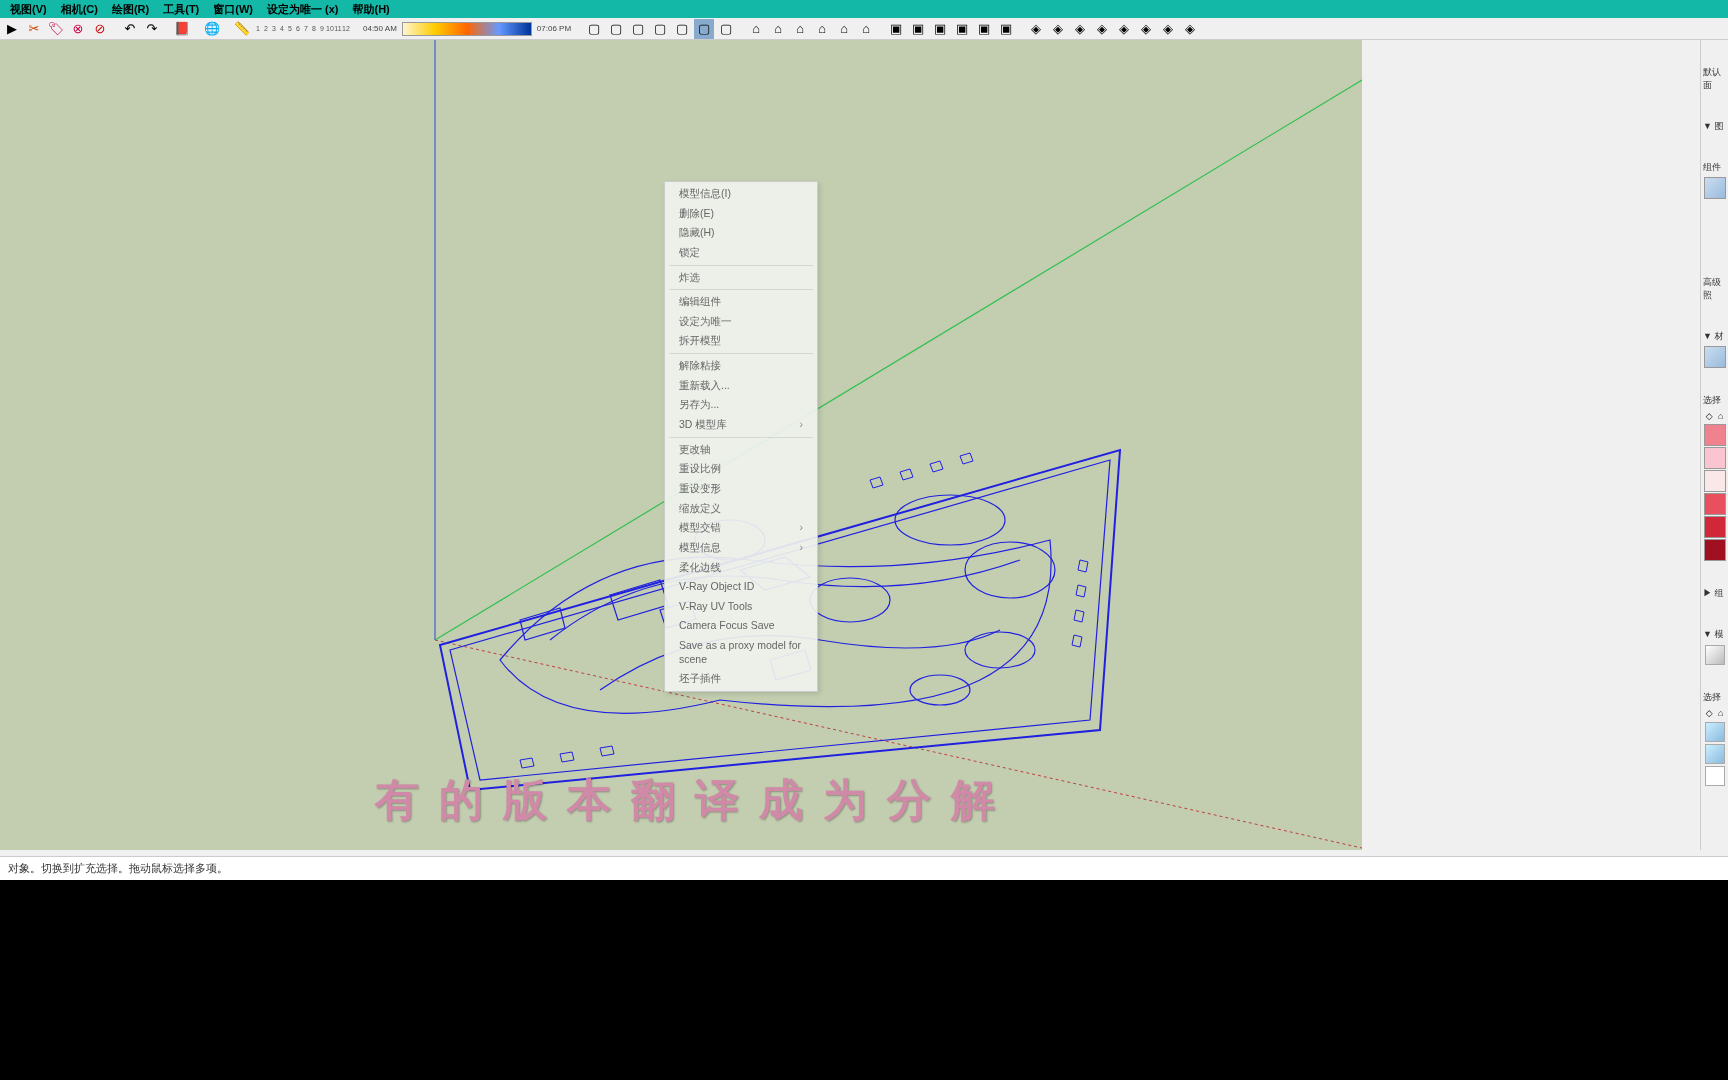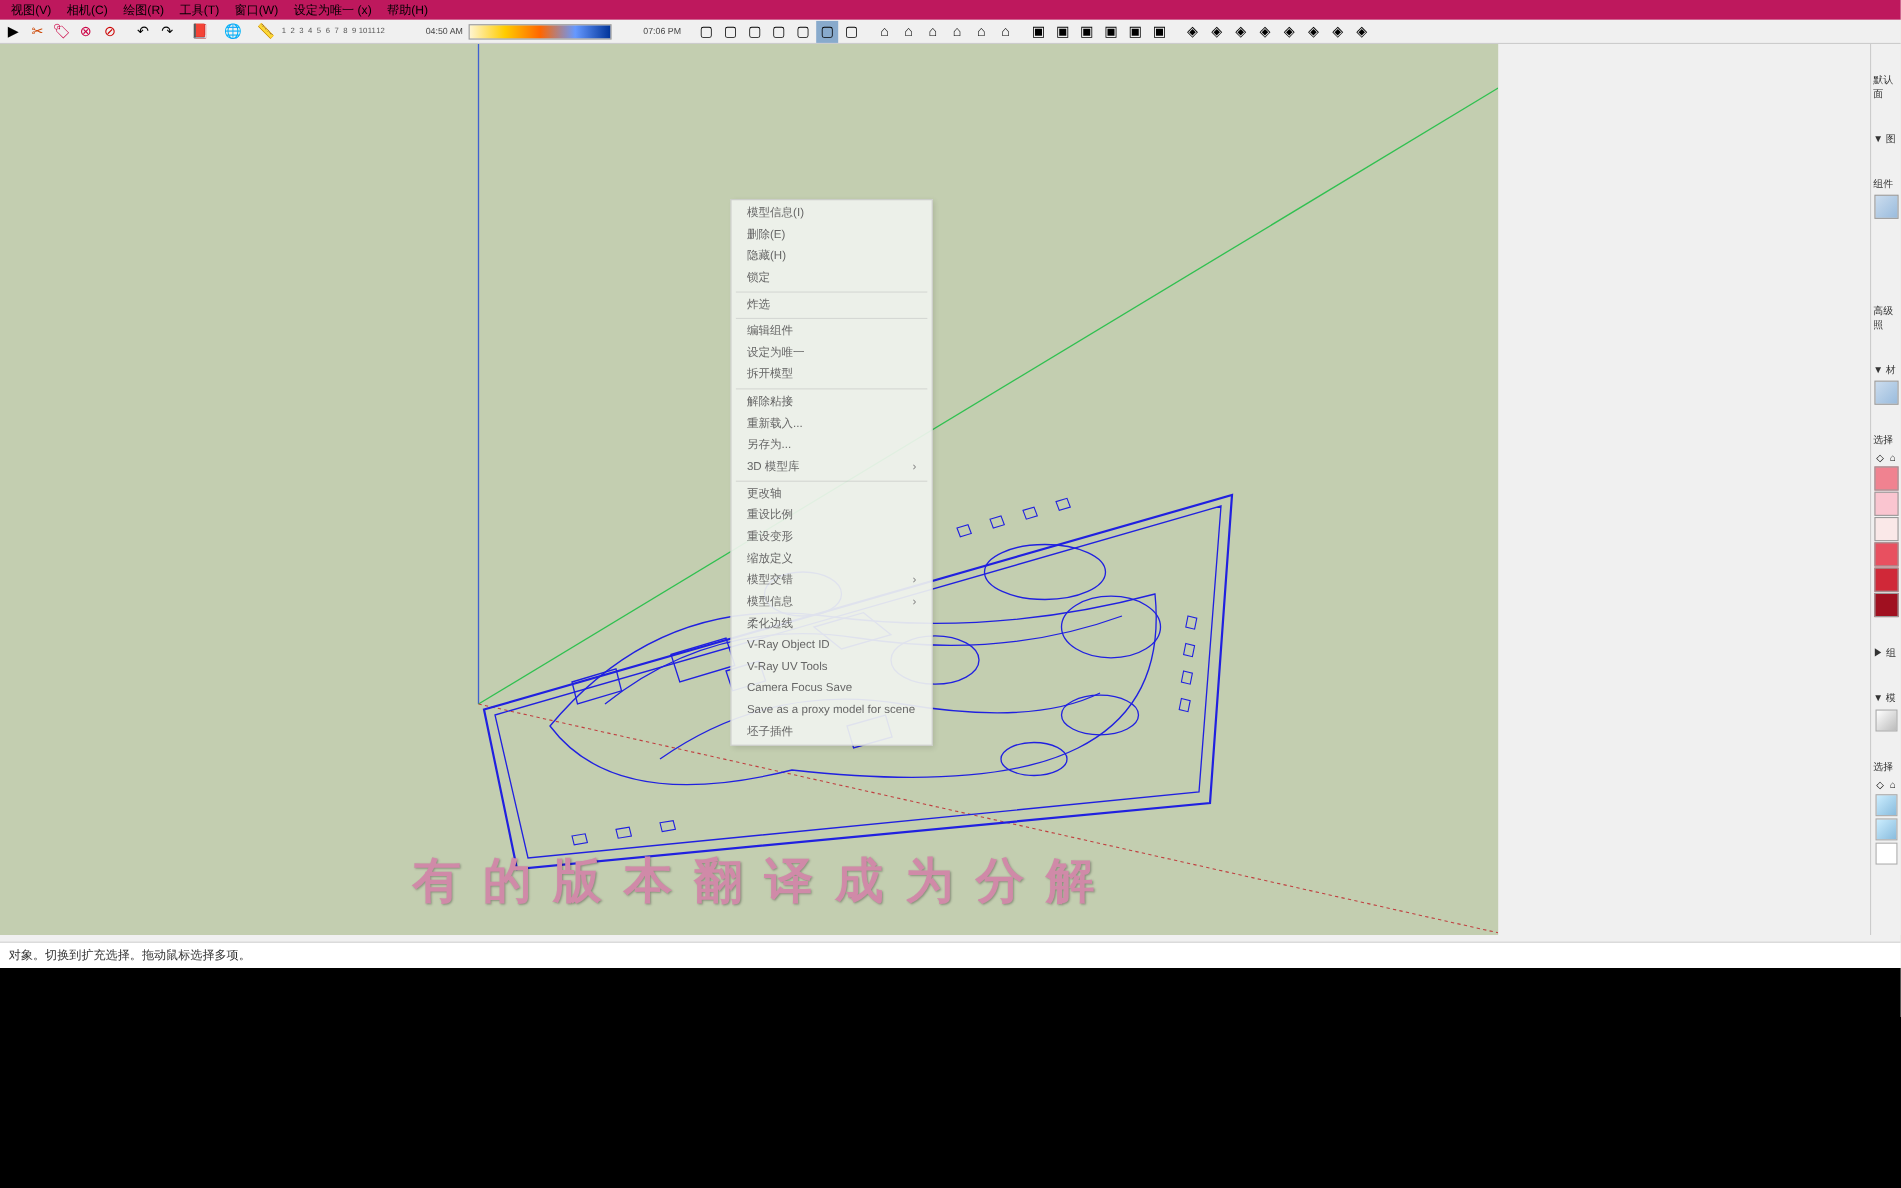--- a/index.html
+++ b/index.html
@@ -1,36 +1,36 @@
 <!DOCTYPE html>
 <html><head>
 <meta charset="utf-8">
 <style>
 * { margin: 0; padding: 0; box-sizing: border-box; font-family: "Microsoft YaHei", Arial, sans-serif; }
 body { width: 1728px; height: 1080px; overflow: hidden; background: #f0f0f0; position: relative; }
 
 
-.menubar { height: 18px; background: #be185d; display: flex; align-items: center; padding: 0 4px; font-size: 11px; gap: 2px; }
+.menubar { height: 18px; background: #14b8a6; display: flex; align-items: center; padding: 0 4px; font-size: 11px; gap: 2px; font-weight: bold; }
 .menubar span { padding: 1px 6px; cursor: default; }
 
 
 .toolbar { height: 22px; background: #f0f0f0; border-bottom: 1px solid #ccc; display: flex; align-items: center; padding: 0 2px; gap: 2px; }
 .tool-icon { width: 20px; height: 20px; display: inline-flex; align-items: center; justify-content: center; font-size: 13px; cursor: pointer; }
 .tool-sep { width: 6px; height: 20px; }
 .time-gradient { width: 130px; height: 14px; background: linear-gradient(to right, #fff5d0, #ffcc00, #ff6600, #6699ff, #003399); border: 1px solid #999; display: flex; align-items: center; }
-.time-label { font-size: 8px; color: #444; padding: 0 3px; margin-left: 24px; }
+.time-label { font-size: 8px; color: #444; padding: 0 3px; }
 .scale-nums { display: flex; gap: 0; font-size: 7px; color: #555; }
 .scale-nums span { width: 8px; text-align: center; }
 
 
 .viewport { position: absolute; top: 40px; left: 0; width: 1362px; height: 810px; background: #c3ceb0; overflow: hidden; }
 .viewport svg { width: 100%; height: 100%; }
 
 
-.context-menu { position: absolute; top: 181px; left: 664px; width: 184px; background: rgba(240,243,238,0.92); border: 1px solid rgba(180,180,180,0.6); box-shadow: 2px 2px 5px rgba(0,0,0,0.12); font-size: 10.5px; color: #666; padding: 2px 0; }
+.context-menu { position: absolute; top: 181px; left: 664px; width: 154px; background: rgba(240,243,238,0.92); border: 1px solid rgba(180,180,180,0.6); box-shadow: 2px 2px 5px rgba(0,0,0,0.12); font-size: 10.5px; color: #666; padding: 2px 0; }
 .cm-item { padding: 3px 14px; cursor: default; line-height: 1.3; }
 .cm-item.submenu::after { content: '›'; float: right; color: #888; }
 .cm-sep { height: 1px; background: rgba(180,180,180,0.4); margin: 2px 4px; }
 
 
 .right-panel { position: absolute; top: 40px; right: 0; width: 28px; height: 810px; background: #f0f0f0; border-left: 1px solid #ccc; font-size: 9px; overflow: hidden; }
 .rp-title { font-size: 9px; padding: 2px; color: #333; margin-top: 24px; }
 .rp-swatch { width: 22px; height: 22px; margin: 1px auto; display: block; border: 1px solid #999; }
 .rp-icon { width: 20px; height: 20px; margin: 2px auto; display: block; border: 1px solid #aaa; background: #eee; }
 

